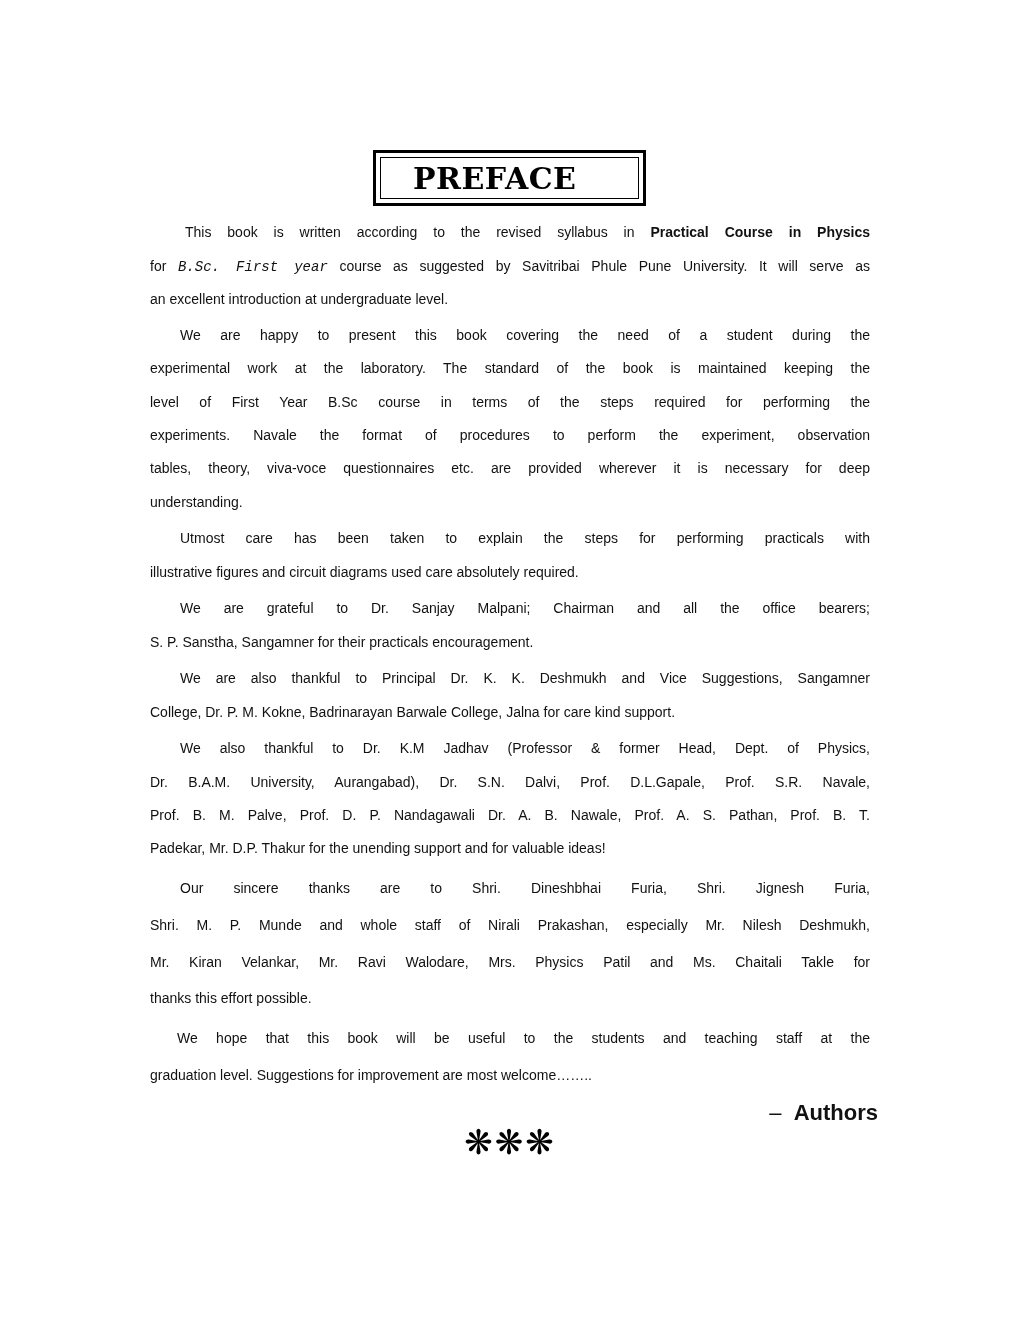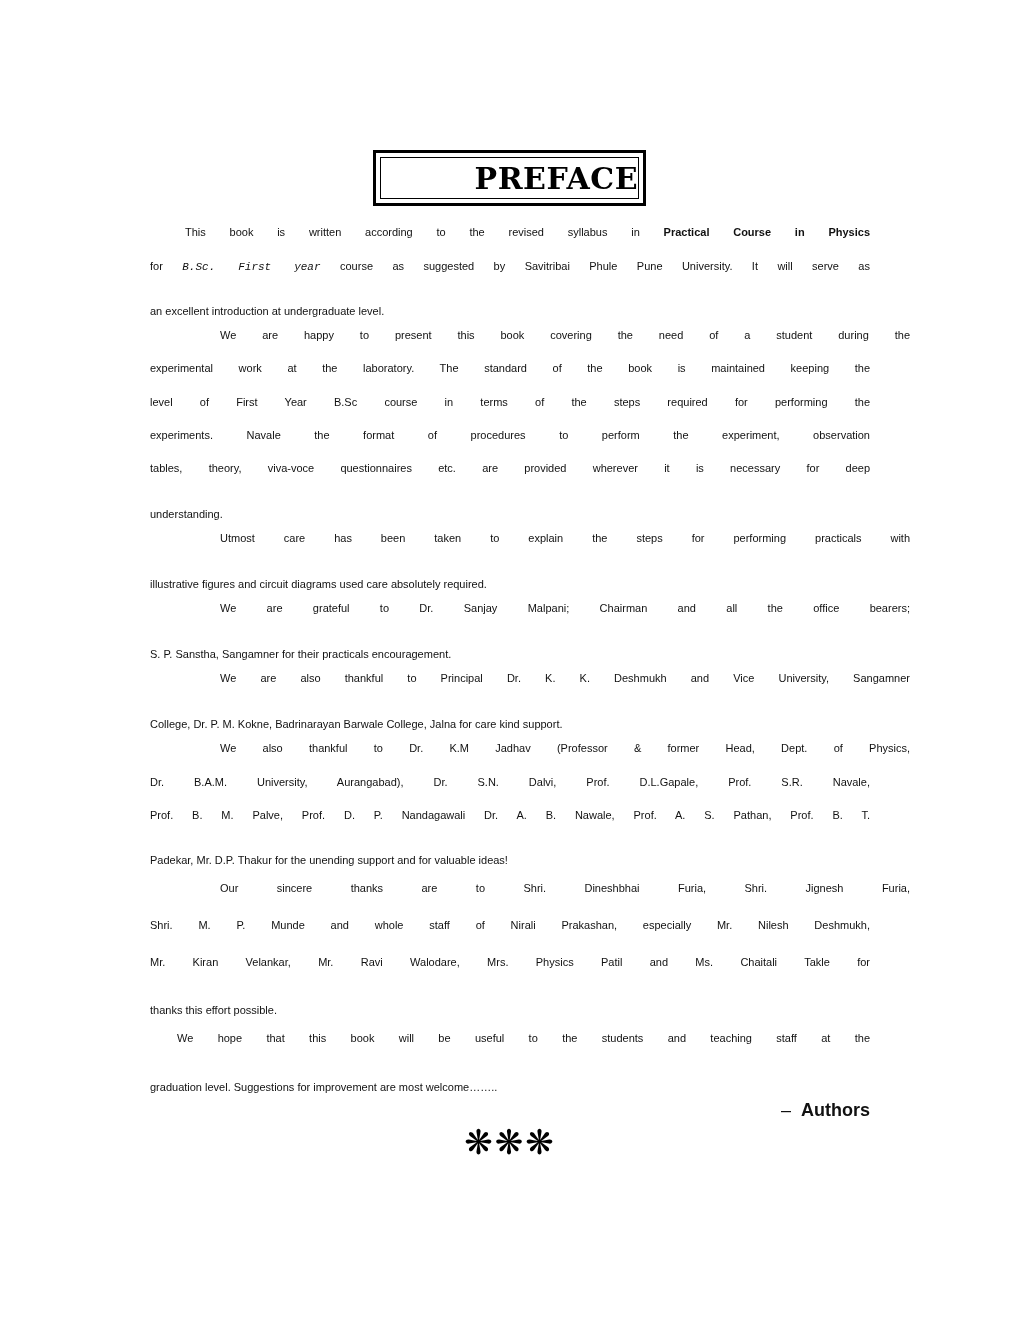--- a/index.html
+++ b/index.html
@@ -1,32 +1,32 @@
 <!DOCTYPE html>
 <html><head>
 <meta charset="utf-8">
 <style>
   html, body { margin:0; padding:0; background:#ffffff; }
   body { width:1020px; height:1320px; position:relative; overflow:hidden;
          font-family:"Liberation Sans", sans-serif; color:#111; }
   .title-box { position:absolute; left:373px; top:150px; width:273px; height:56px;
                border:3px solid #000; box-sizing:border-box; }
   .title-inner { position:absolute; left:4px; top:4px; right:4px; bottom:4px;
-                 border:1.5px solid #000; display:flex; align-items:center; justify-content:flex-end; }
+                 border:1.5px solid #000; display:flex; align-items:center; justify-content:flex-start;padding-left:32px; }
   .title-text { font-family:"DejaVu Serif", serif; font-weight:bold; font-size:30px;
                 letter-spacing:0.5px; color:#000; }
-  .line { position:absolute; left:150px; width:720px; font-size:11px; line-height:20px;
+  .line { position:absolute; left:150px; width:720px; font-size:14px; line-height:20px;
           white-space:nowrap; text-align:justify; text-align-last:justify; }
-  .line.last { text-align-last:left;margin-top:12px; }
-  .line.indent { left:180px; width:690px;margin-left:40px; }
+  .line.last { text-align-last:left; }
+  .line.indent { left:180px; width:690px; }
   .line.indent2 { left:185px; width:685px; }
   .line.indent3 { left:177px; width:693px; }
   b { font-weight:bold; }
   i { font-style:italic;font-family:Liberation Mono, monospace; }
-  .sign { position:absolute; right:150px; top:1100px; font-size:18px; }
+  .sign { position:absolute; right:142px; top:1100px; font-size:22px; }
   .sign b { font-weight:bold; }
   .stars { position:absolute; left:0; width:1020px; top:1122px; text-align:center;
            font-size:34px; letter-spacing:2px; color:#000; }
 </style>
 </head>
 <body>
 
 <div class="title-box">
   <div class="title-inner">
     <span class="title-text">PREFACE</span>
@@ -43,21 +43,21 @@
 <div class="line" style="top:425px">experiments. Navale the format of procedures to perform the experiment, observation</div>
 <div class="line" style="top:458px">tables, theory, viva-voce questionnaires etc. are provided wherever it is necessary for deep</div>
 <div class="line last" style="top:492px">understanding.</div>
 
 <div class="line indent" style="top:528px">Utmost care has been taken to explain the steps for performing practicals with</div>
 <div class="line last" style="top:562px">illustrative figures and circuit diagrams used care absolutely required.</div>
 
 <div class="line indent" style="top:598px">We are grateful to Dr. Sanjay Malpani; Chairman and all the office bearers;</div>
 <div class="line last" style="top:632px">S. P. Sanstha, Sangamner for their practicals encouragement.</div>
 
-<div class="line indent" style="top:668px">We are also thankful to Principal Dr. K. K. Deshmukh and Vice University, Sangamner</div>
+<div class="line indent" style="top:668px">We are also thankful to Principal Dr. K. K. Deshmukh and Vice Suggestions, Sangamner</div>
 <div class="line last" style="top:702px">College, Dr. P. M. Kokne, Badrinarayan Barwale College, Jalna for care kind support.</div>
 
 <div class="line indent" style="top:738px">We also thankful to Dr. K.M Jadhav (Professor &amp; former Head, Dept. of Physics,</div>
 <div class="line" style="top:772px">Dr. B.A.M. University, Aurangabad), Dr. S.N. Dalvi, Prof. D.L.Gapale, Prof. S.R. Navale,</div>
 <div class="line" style="top:805px">Prof. B. M. Palve, Prof. D. P. Nandagawali Dr. A. B. Nawale, Prof. A. S. Pathan, Prof. B. T.</div>
 <div class="line last" style="top:838px">Padekar, Mr. D.P. Thakur for the unending support and for valuable ideas!</div>
 
 <div class="line indent" style="top:878px">Our sincere thanks are to Shri. Dineshbhai Furia, Shri. Jignesh Furia,</div>
 <div class="line" style="top:915px">Shri. M. P. Munde and whole staff of Nirali Prakashan, especially Mr. Nilesh Deshmukh,</div>
 <div class="line" style="top:952px">Mr. Kiran Velankar, Mr. Ravi Walodare, Mrs. Physics Patil and Ms. Chaitali Takle for</div>

